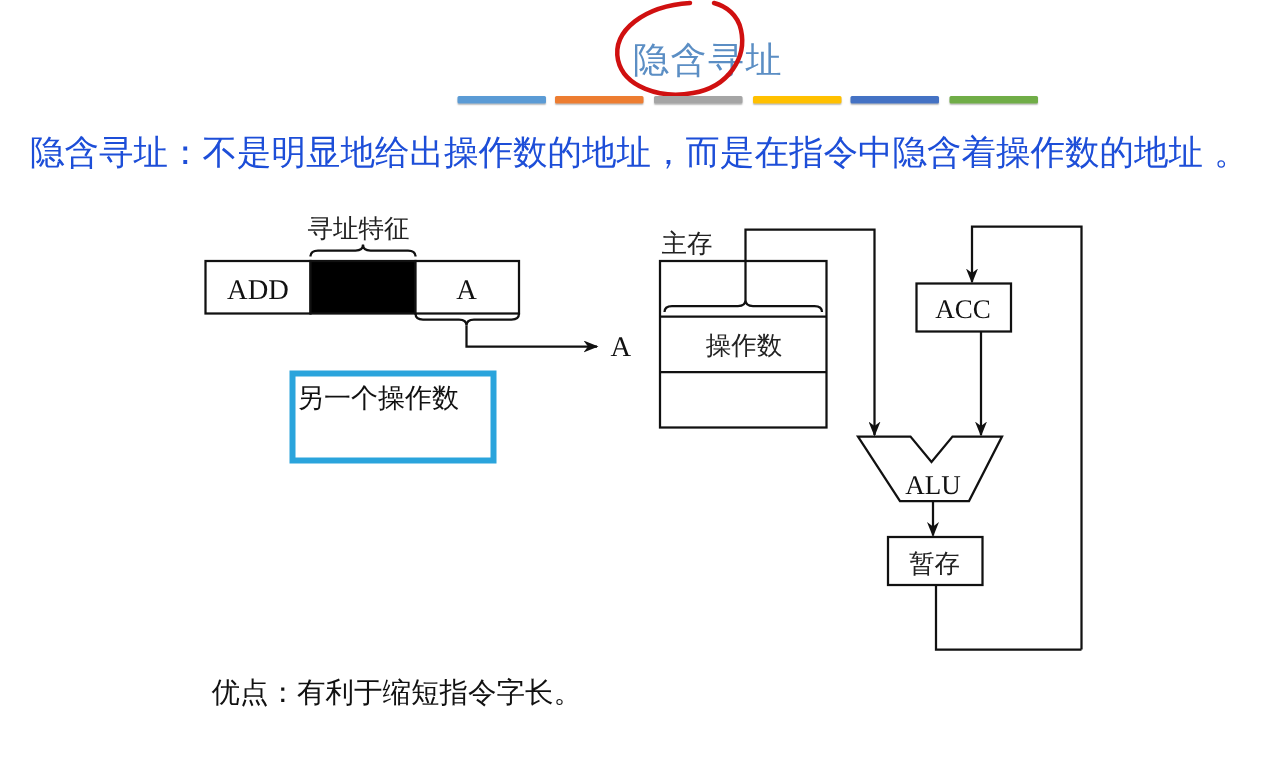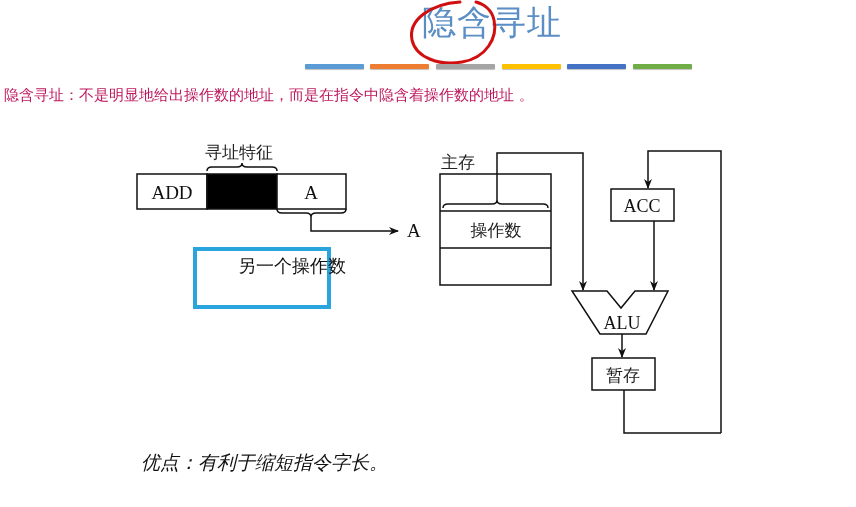--- a/index.html
+++ b/index.html
@@ -1,25 +1,25 @@
 <!DOCTYPE html>
 <html><head>
 <meta charset="utf-8">
 <style>
   html,body{margin:0;padding:0;background:#fff;}
   body{width:856px;height:507px;position:relative;overflow:hidden;font-family:"DejaVu Sans","Liberation Sans",sans-serif;color:#111;}
   .abs{position:absolute;}
-  #title{left:422px;top:0;font-size:34px;color:#5b8ec4;letter-spacing:1px;white-space:nowrap;}
+  #title{left:422px;top:24px;font-size:24px;color:#5b8ec4;letter-spacing:1px;white-space:nowrap;}
   .bar{position:absolute;top:64px;height:5px;width:59px;border-radius:1px;box-shadow:0 1px 1px rgba(0,0,0,0.25);}
-  #definition{left:4px;top:86px;font-size:15px;white-space:nowrap;color:#be185d;}
-  #advantages{left:141px;top:448px;font-size:19px;line-height:29px;white-space:nowrap;color:#111;font-style:italic;}
+  #definition{left:20px;top:86px;font-size:23px;white-space:nowrap;color:#1d4ed8;}
+  #advantages{left:141px;top:448px;font-size:19px;line-height:29px;white-space:nowrap;color:#111;}
   svg text{font-family:"Liberation Serif","DejaVu Serif",serif;}
   .cjk{font-family:"DejaVu Sans","Liberation Sans",sans-serif;}
   #note-box{left:193px;top:247px;width:138px;height:62px;border:4px solid #2aa4dc;box-sizing:border-box;}
-  #note-text{left:198px;top:254px;font-size:18px;line-height:24px;white-space:nowrap;color:#111;padding-left:40px;}
+  #note-text{left:198px;top:254px;font-size:18px;line-height:24px;white-space:nowrap;color:#111;}
 </style>
 </head>
 <body>
 
 <div id="title" class="abs">隐含寻址</div>
 
 <svg class="abs" style="left:400px;top:0;" width="110" height="70">
   <path d="M60 2 C30 4 8 20 12 40 C16 58 40 66 62 62 C86 58 98 38 94 20 C92 10 84 4 76 2" fill="none" stroke="#d01010" stroke-width="3" stroke-linecap="round"></path>
 </svg>
 

